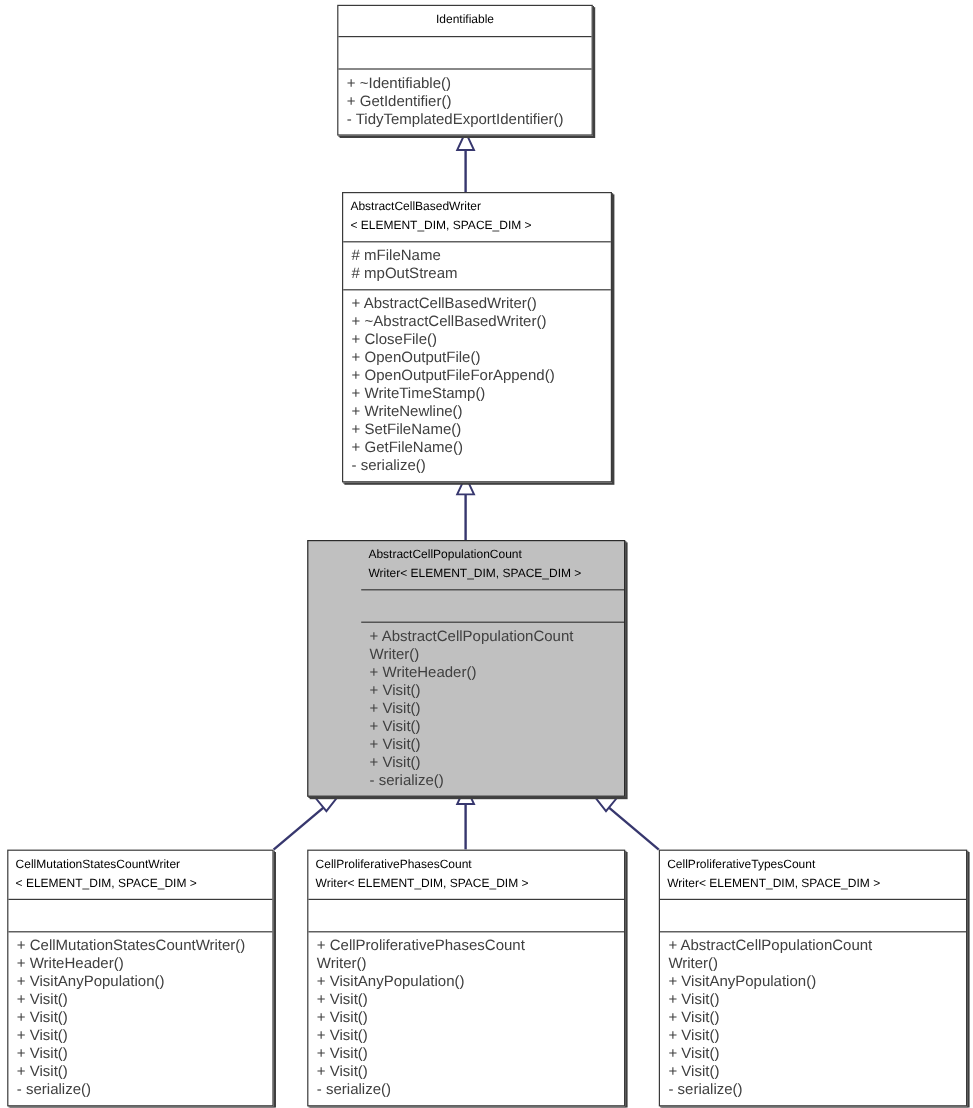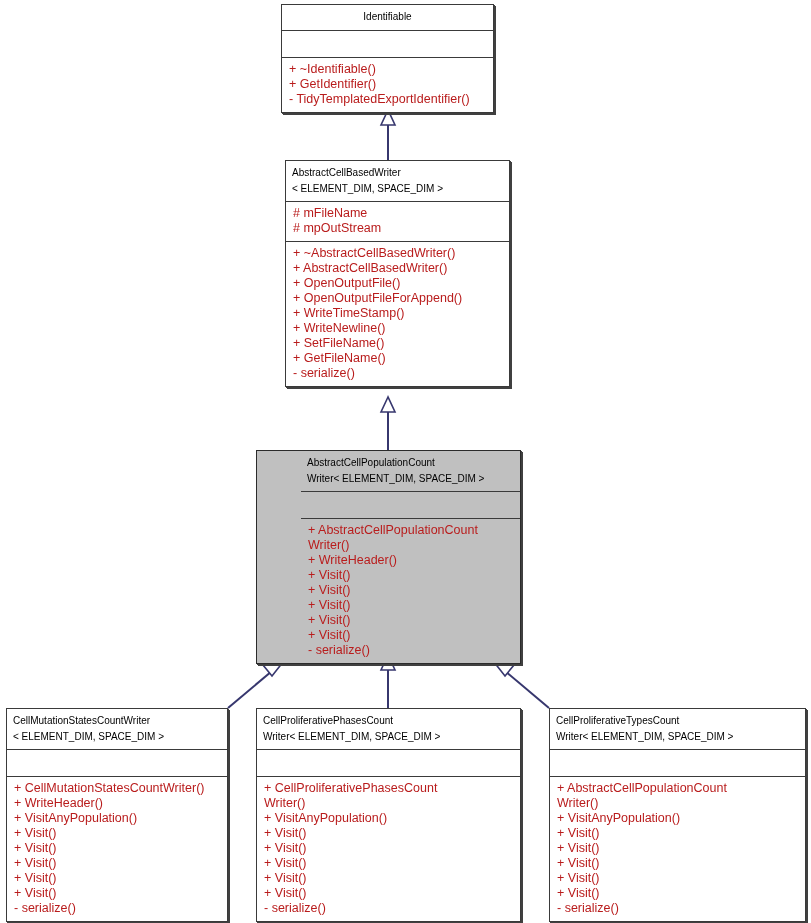--- a/index.html
+++ b/index.html
@@ -55,21 +55,21 @@
     text-align: center;
     white-space: pre-line;
     padding: 4px 6px 5px 6px;
   }
   .node-title.left {
     text-align: left;
   }
   .attr-line, .op-line {
     font-size: 12.5px;
     line-height: 15px;
-    color: #b91c1c;
+    color: #404040;
     white-space: pre-wrap;
   }
   .empty-compartment {
     height: 17px;
   }
   .ops {
     padding-top: 4px;
     padding-bottom: 5px;
   }
   .attrs {
@@ -123,22 +123,23 @@
   </div>
 
   <div class="uml-node" style="left:285px; top:160px; width:225px;">
     <div class="node-title left">AbstractCellBasedWriter
 &lt; ELEMENT_DIM, SPACE_DIM &gt;</div>
     <div class="compartment divider attrs">
       <div class="attr-line"># mFileName</div>
       <div class="attr-line"># mpOutStream</div>
     </div>
     <div class="compartment divider ops">
+      <div class="op-line">+ AbstractCellBasedWriter()</div>
       <div class="op-line">+ ~AbstractCellBasedWriter()</div>
-      <div class="op-line">+ AbstractCellBasedWriter()</div>
+      <div class="op-line">+ CloseFile()</div>
       <div class="op-line">+ OpenOutputFile()</div>
       <div class="op-line">+ OpenOutputFileForAppend()</div>
       <div class="op-line">+ WriteTimeStamp()</div>
       <div class="op-line">+ WriteNewline()</div>
       <div class="op-line">+ SetFileName()</div>
       <div class="op-line">+ GetFileName()</div>
       <div class="op-line">- serialize()</div>
     </div>
   </div>
 

